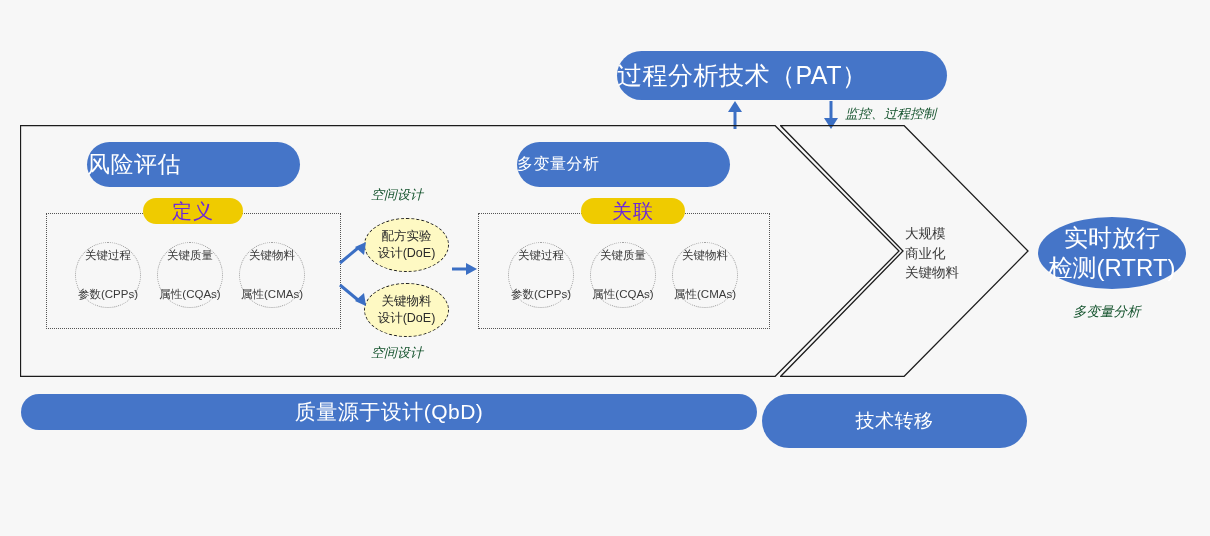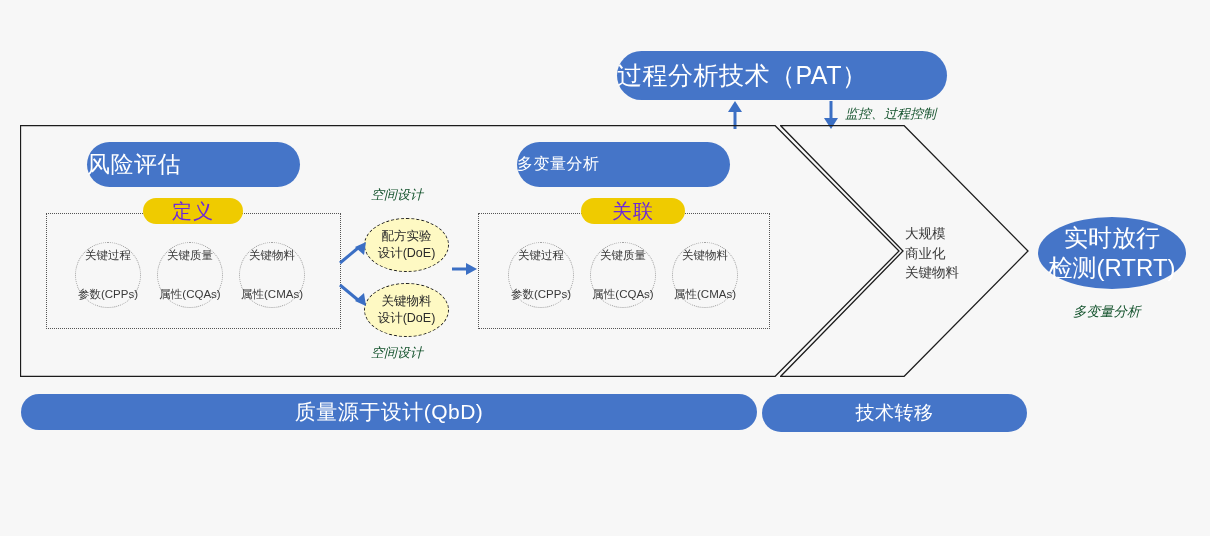--- a/index.html
+++ b/index.html
@@ -144,21 +144,21 @@
   .bar {
     background: #4575c8;
     color: #ffffff;
     border-radius: 999px;
     display: flex;
     align-items: center;
     justify-content: center;
     letter-spacing: 0.5px;
   }
   .bar-qbd { left: 21px;  top: 394px; width: 736px; height: 36px; font-size: 21px; }
-  .bar-tt  { left: 762px; top: 394px; width: 265px; height: 38px; font-size: 19px; justify-content: center; }
+  .bar-tt  { left: 762px; top: 394px; width: 265px; height: 54px; font-size: 19px; justify-content: center; }
   .bar-cpv { left: 21px;  top: 443px; width: 1166px; height: 38px; font-size: 21px; }
 
   
   .arrow svg { display: block; }
   .arrow-up      { left: 722px; top: 100px; }
   .arrow-down    { left: 818px; top: 100px; }
   .arrow-doe-a   { left: 339px; top: 240px; }
   .arrow-doe-b   { left: 339px; top: 282px; }
   .arrow-to-box  { left: 452px; top: 262px; }
 </style>

